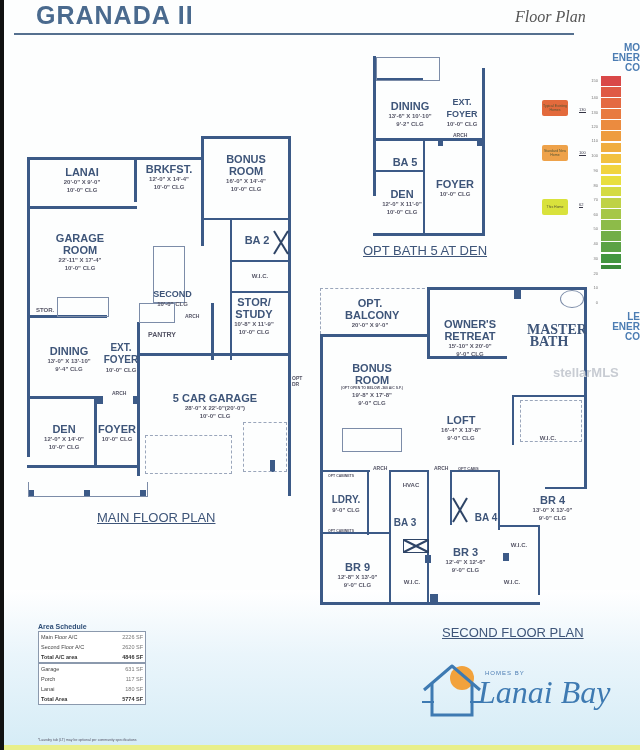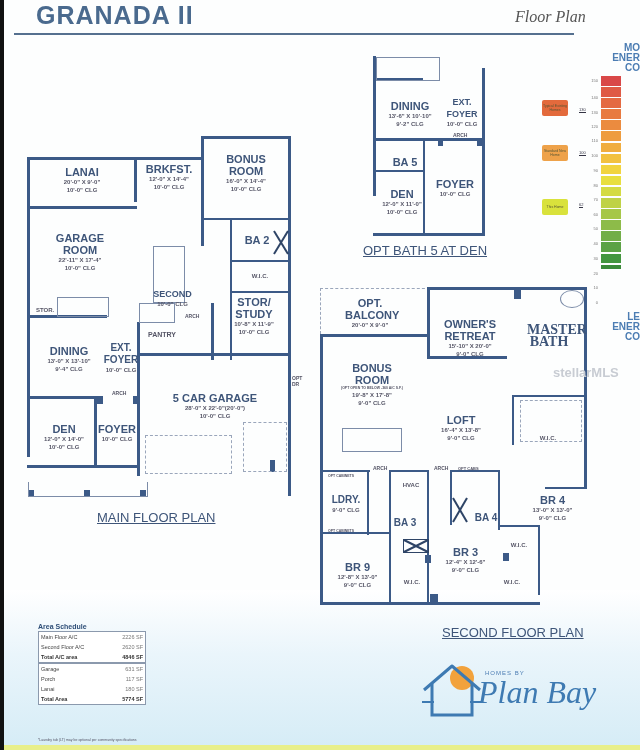--- a/index.html
+++ b/index.html
@@ -409,14 +409,14 @@
 <div class="foot">*Laundry tub (LT) may be optional per community specifications</div>
 
 <div>
   <svg style="position:absolute;left:420px;top:660px;" width="64" height="60">
     <circle cx="42" cy="18" r="12" fill="#f2a23c"></circle>
     <path d="M4 30 L32 6 L60 30" fill="none" stroke="#3e7ab2" stroke-width="3" stroke-linejoin="round"></path>
     <path d="M12 24 L12 55 L52 55 L52 24" fill="none" stroke="#3e7ab2" stroke-width="3"></path>
     <path d="M2 42 L14 42 M50 42 L62 42" stroke="#3e7ab2" stroke-width="2"></path>
   </svg>
   <div class="logo-small">HOMES BY</div>
-  <div class="logo-big">Plan Bay</div>
+  <div class="logo-big">Lanai Bay</div>
 </div>
 
 </body></html>

